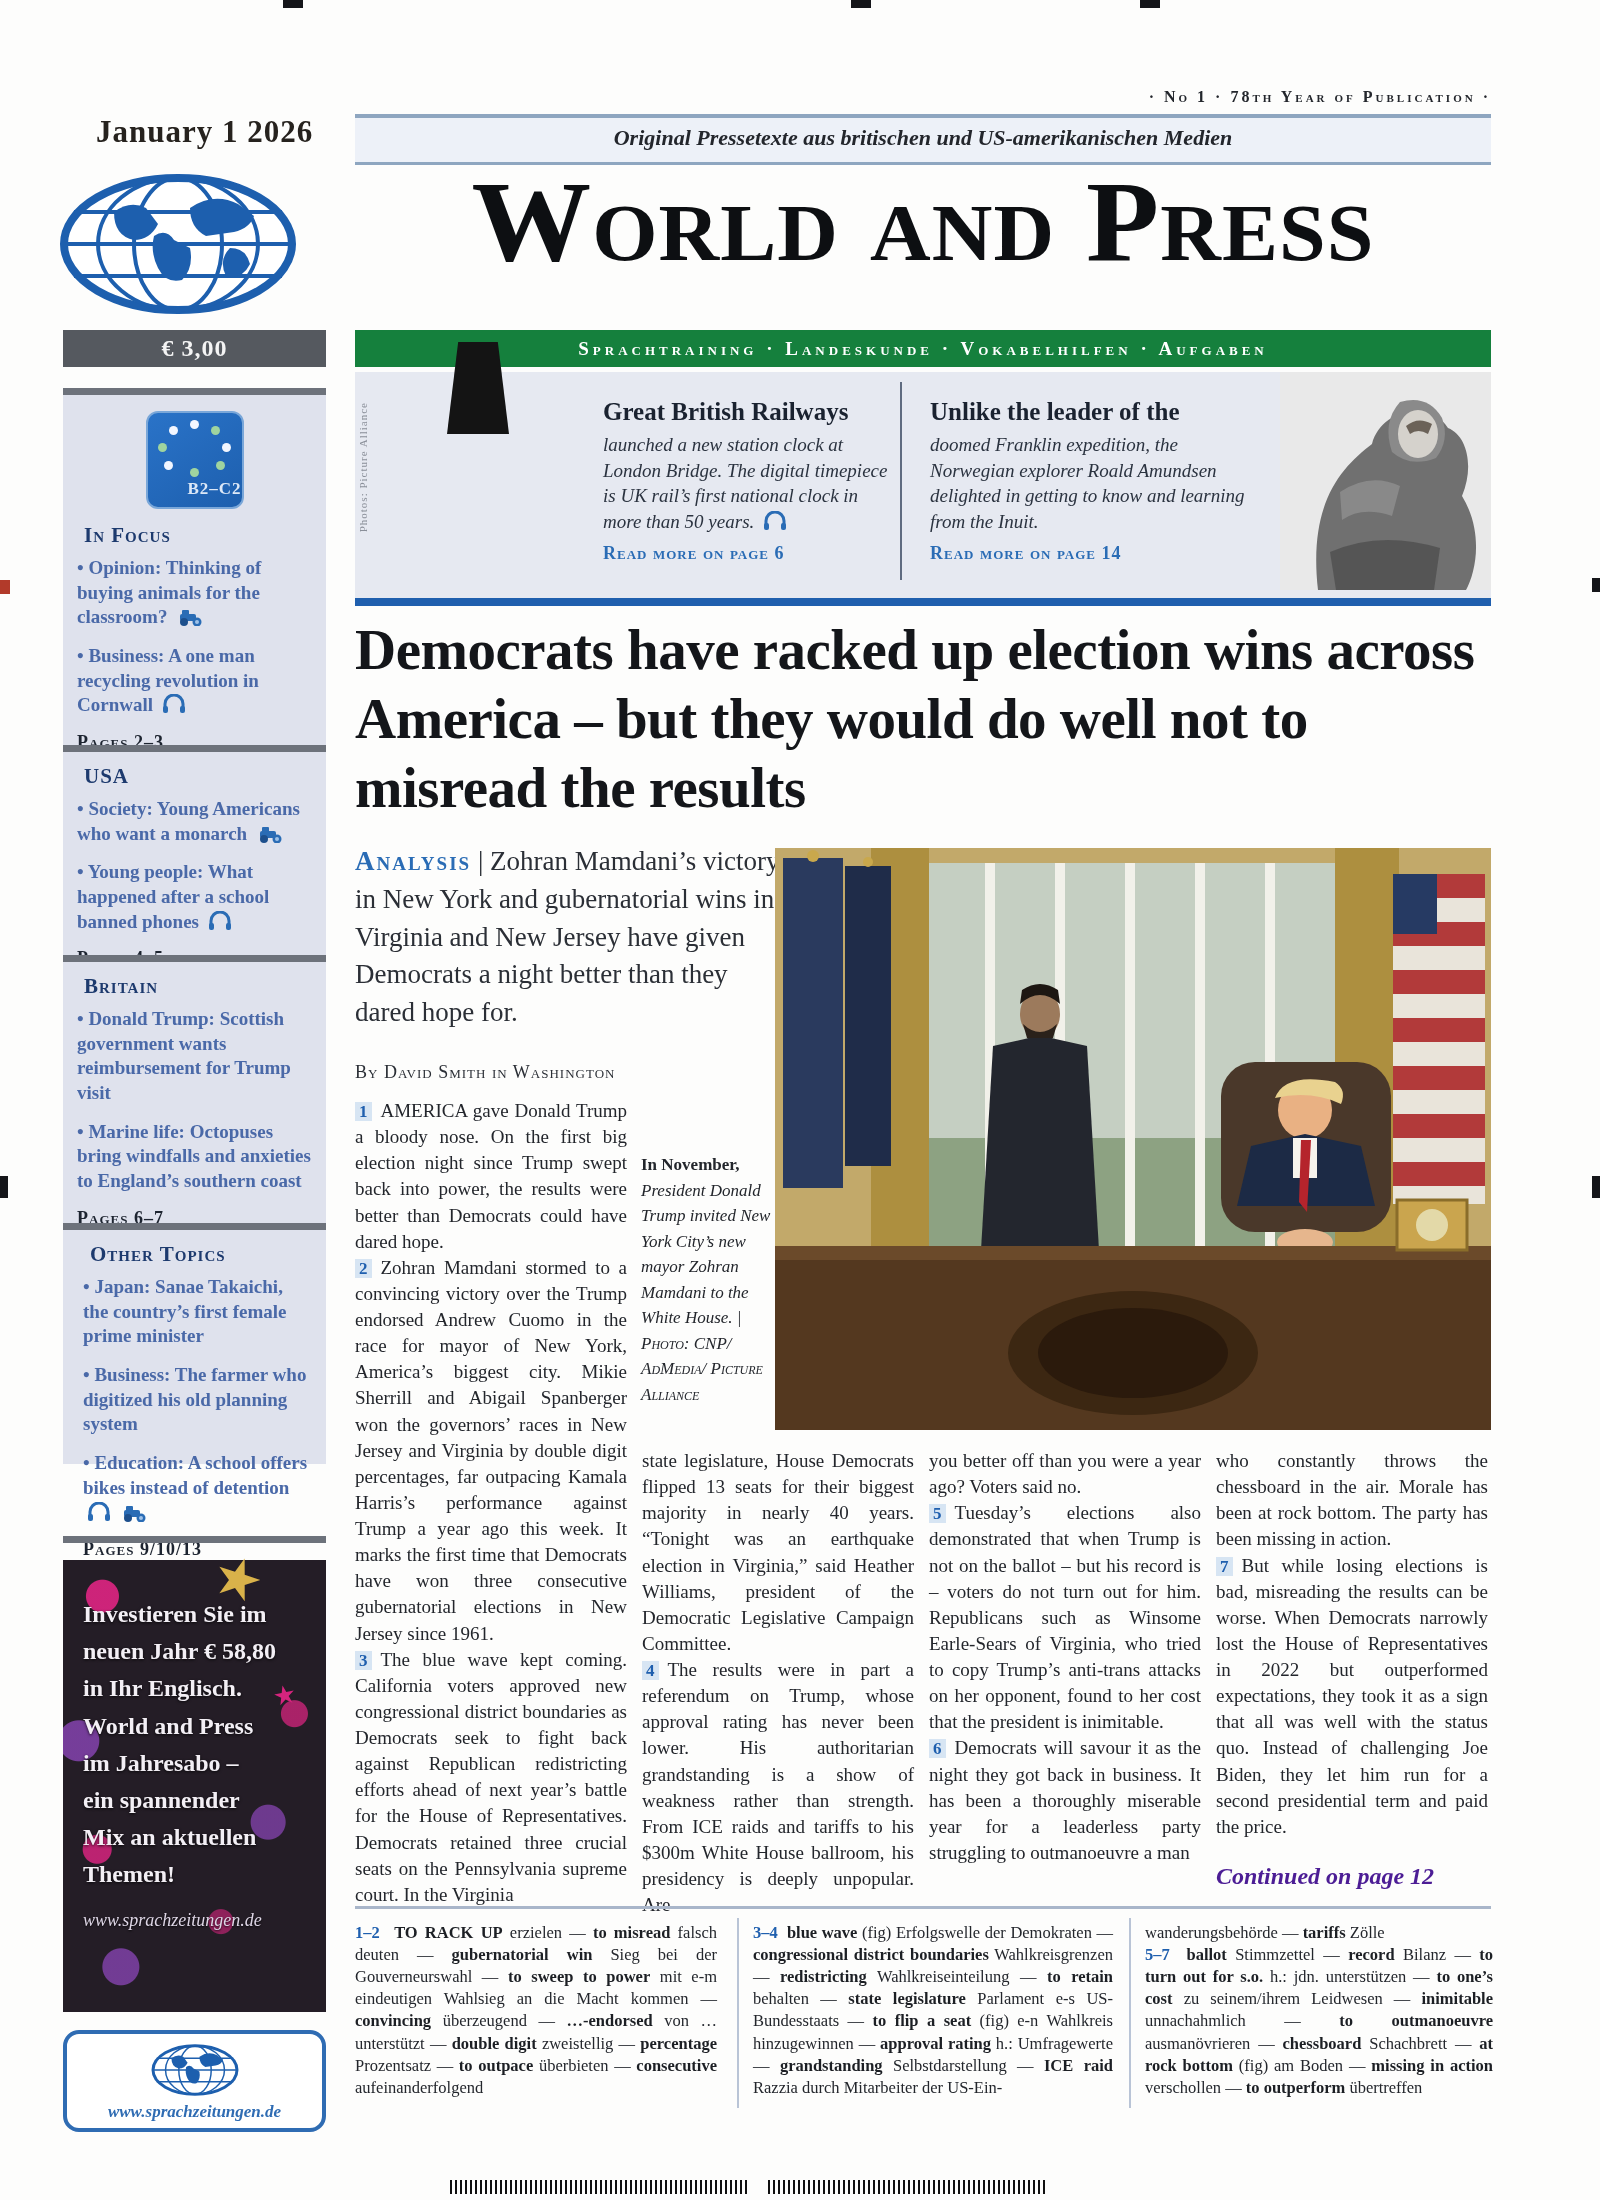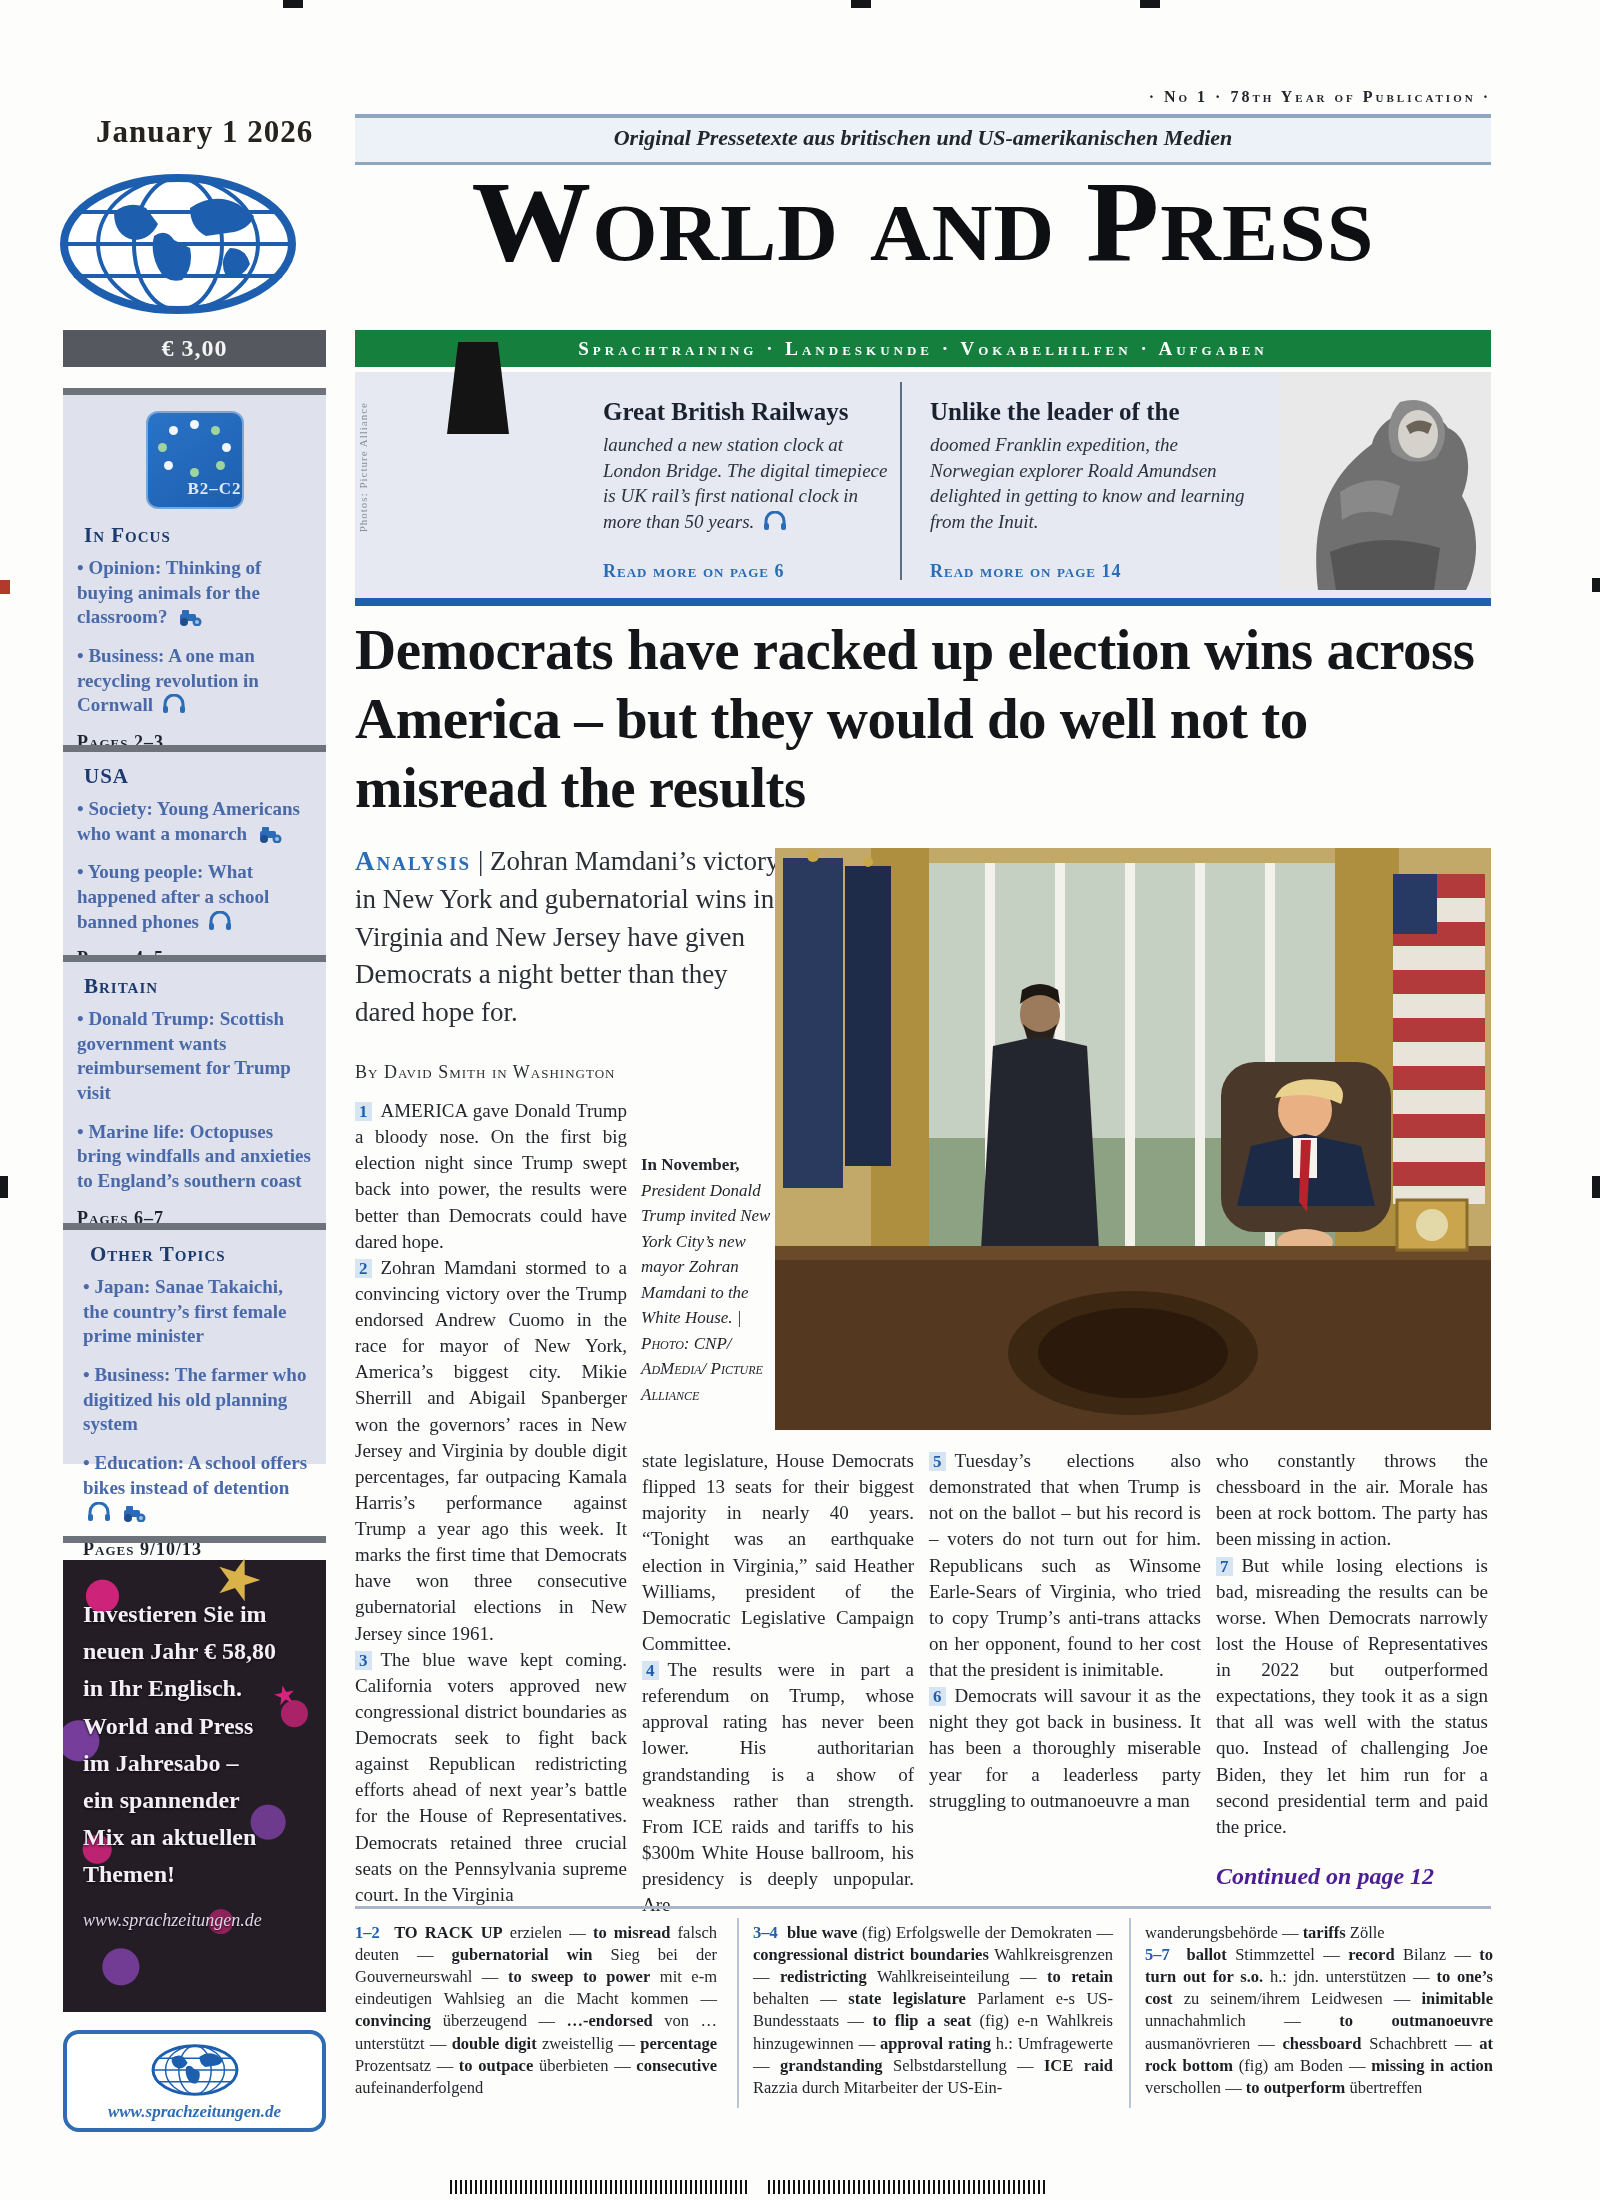--- a/index.html
+++ b/index.html
@@ -35,21 +35,21 @@
   .clockface{position:absolute;left:33px;top:24px;width:178px;height:178px;border-radius:50%;
              background:radial-gradient(circle at 35% 30%, #3a3a40, #101013 72%);
              border:4px solid #b23c26;display:flex;align-items:center;justify-content:center;
              box-shadow:0 0 0 2px #1a1a1a;}
   .clockface::after{content:"";position:absolute;inset:10px;border:3px solid #c24a2e;border-radius:50%;opacity:.8;}
   .clocktime{font-family:"DejaVu Sans Mono", monospace;font-weight:700;font-size:46px;color:#d4d7db;
              letter-spacing:2px;text-shadow:0 0 6px rgba(255,255,255,.25);}
   .teaser-text{position:absolute;top:26px;}
   .t-title{font-size:25px;font-weight:700;color:#1a2230;margin-bottom:6px;}
   .t-body{font-size:19px;font-style:italic;color:#2b3340;line-height:1.35;}
-  .t-link{display:block;margin-top:26px;font-variant:small-caps;font-weight:700;font-size:18px;
+  .t-link{display:block;margin-top:8px;font-variant:small-caps;font-weight:700;font-size:18px;
           color:#2a6cb5;letter-spacing:1px;text-decoration:none;}
   .tdivider{position:absolute;left:545px;top:10px;width:2px;height:198px;background:#5f6b80;}
   .amundsen{position:absolute;right:0;top:0;width:211px;height:218px;}
   .hp-icon{vertical-align:-3px;margin-left:4px;}
   
   .headline{left:355px;top:616px;width:1140px;font-size:57px;font-weight:700;line-height:1.21;
             color:#14161a;letter-spacing:-0.5px;}
   .standfirst{left:355px;top:843px;width:428px;font-size:27px;line-height:1.4;color:#2b2f36;}
   .kicker{font-variant:small-caps;font-weight:700;color:#2a6cb5;letter-spacing:2px;}
   .byline{left:355px;top:1062px;width:428px;font-variant:small-caps;font-size:18px;color:#2b2f36;letter-spacing:1px;}
@@ -250,20 +250,21 @@
   <p><span class="pnum">2</span><span>Zohran Mamdani stormed to a convincing victory over the Trump endorsed Andrew Cuomo in the race for mayor of New York, America’s biggest city. Mikie Sherrill and Abigail Spanberger won the governors’ races in New Jersey and Virginia by double digit percentages, far outpacing Kamala Harris’s performance against Trump a year ago this week. It marks the first time that Democrats have won three consecutive gubernatorial elections in New Jersey since 1961.</span></p>
   <p><span class="pnum">3</span><span>The blue wave kept coming. California voters approved new congressional district boundaries as Democrats seek to fight back against Republican redistricting efforts ahead of next year’s battle for the House of Representatives. Democrats retained three crucial seats on the Pennsylvania supreme court. In the Virginia</span></p>
 </div>
 
 <div class="col" style="left:642px;top:1448px;">
   <p><span>state legislature, House Democrats flipped 13 seats for their biggest majority in nearly 40 years. “Tonight was an earthquake election in Virginia,” said Heather Williams, president of the Democratic Legislative Campaign Committee.</span></p>
   <p><span class="pnum">4</span><span>The results were in part a referendum on Trump, whose approval rating has never been lower. His authoritarian grandstanding is a show of weakness rather than strength. From ICE raids and tariffs to his $300m White House ballroom, his presidency is deeply unpopular. Are</span></p>
 </div>
 
 <div class="col" style="left:929px;top:1448px;">
+  <p><span>you better off than you were a year ago? Voters said no.</span></p>
   <p><span class="pnum">5</span><span>Tuesday’s elections also demonstrated that when Trump is not on the ballot – but his record is – voters do not turn out for him. Republicans such as Winsome Earle-Sears of Virginia, who tried to copy Trump’s anti-trans attacks on her opponent, found to her cost that the president is inimitable.</span></p>
   <p><span class="pnum">6</span><span>Democrats will savour it as the night they got back in business. It has been a thoroughly miserable year for a leaderless party struggling to outmanoeuvre a man</span></p>
 </div>
 
 <div class="col" style="left:1216px;top:1448px;">
   <p><span>who constantly throws the chessboard in the air. Morale has been at rock bottom. The party has been missing in action.</span></p>
   <p><span class="pnum">7</span><span>But while losing elections is bad, misreading the results can be worse. When Democrats narrowly lost the House of Representatives in 2022 but outperformed expectations, they took it as a sign that all was well with the status quo. Instead of challenging Joe Biden, they let him run for a second presidential term and paid the price.</span></p>
   <div class="continued">Continued on page 12</div>
 </div>
 

